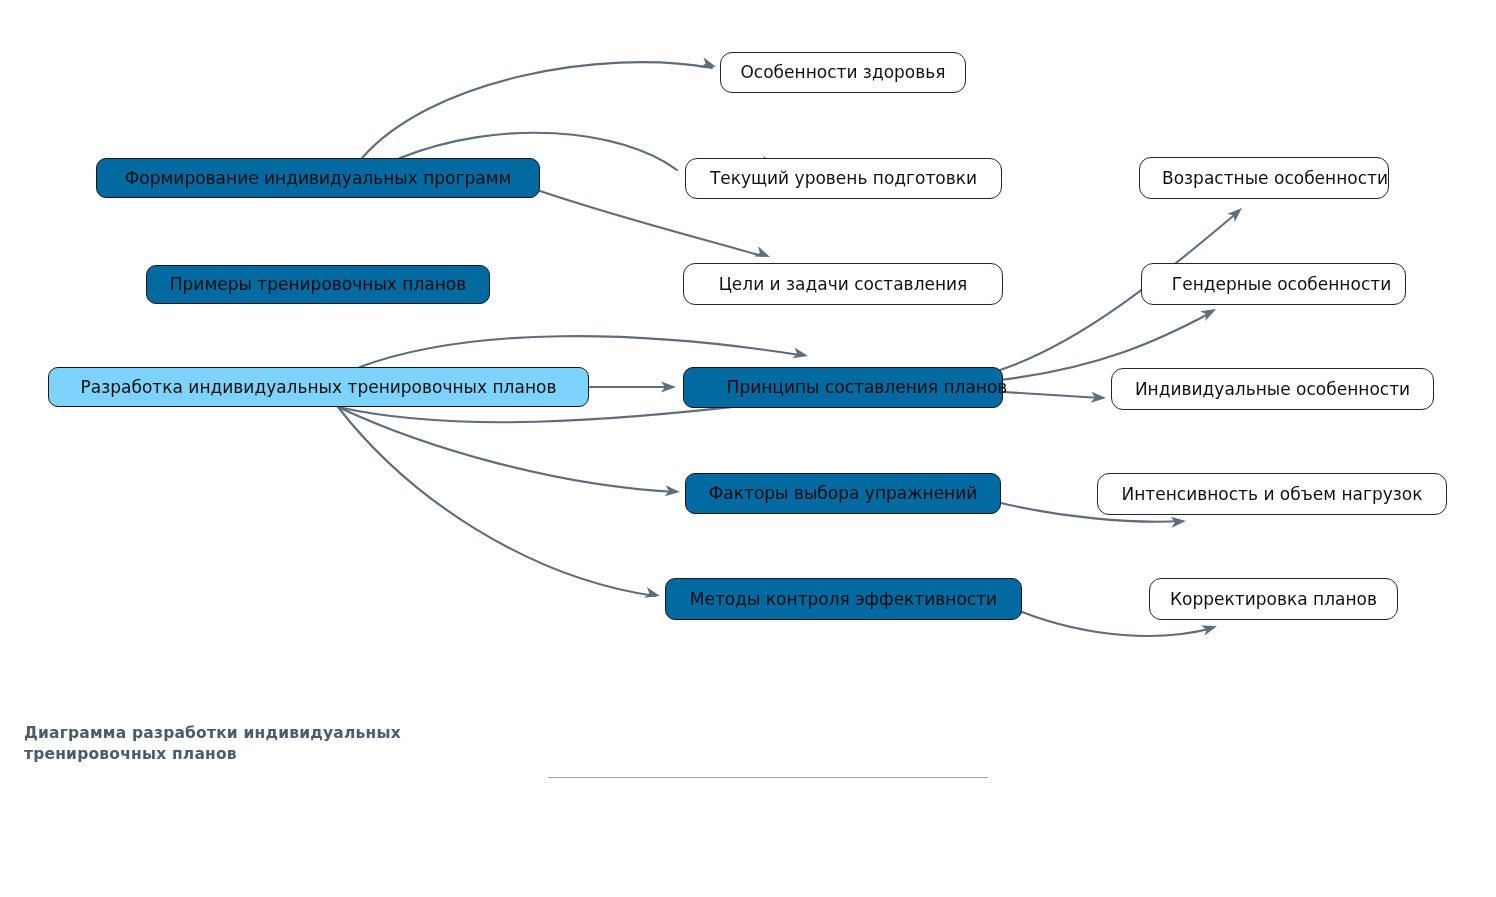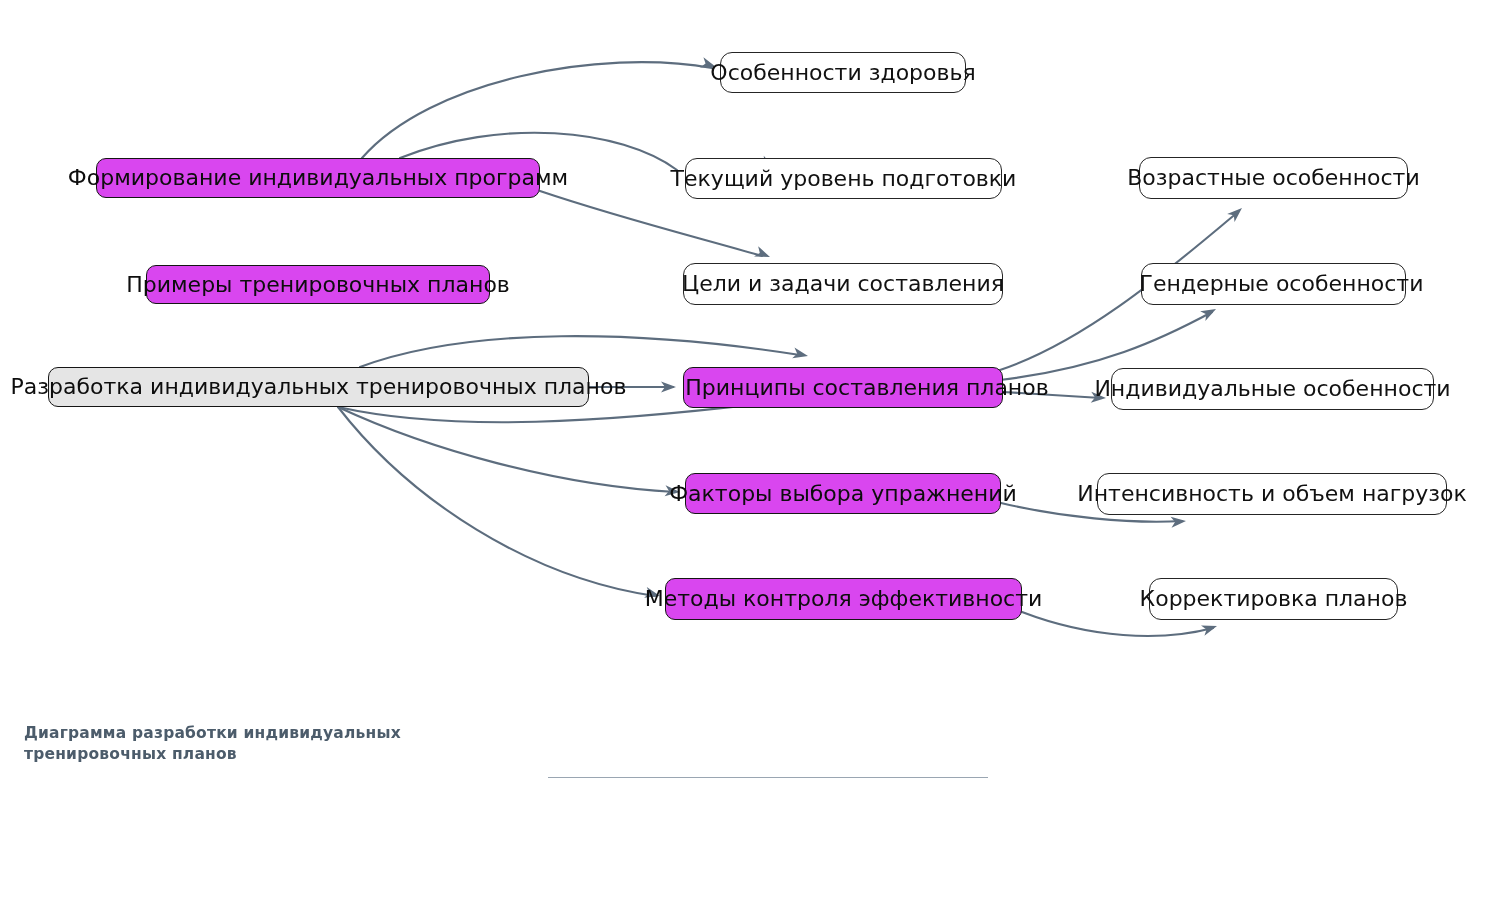--- a/index.html
+++ b/index.html
@@ -25,38 +25,38 @@
     height: 897px;
   }
   .node {
     position: absolute;
     box-sizing: border-box;
     display: flex;
     align-items: center;
     justify-content: center;
     border-radius: 10px;
     border: 1.6px solid #1a1a1a;
-    font-size: 22px;
+    font-size: 17px;
     line-height: 1;
     color: #111111;
     white-space: nowrap;
     z-index: 5;
   }
   .node.plain {
     background: #ffffff;
     border-color: #252525;
     border-radius: 12px;
   }
   .node.accent {
-    background: #d946ef;
+    background: #0369a1;
     border-color: #151515;
     color: #0d0d0d;
   }
   .node.root {
-    background: #e5e5e5;
+    background: #7dd3fc;
     border-color: #151515;
     color: #0d0d0d;
   }
   .footer {
     position: absolute;
     left: 0;
     width: 1496px;
     text-align: left;
     padding-left: 24px;
   }
@@ -143,21 +143,21 @@
       </div>
       <div class="node accent" style="left: 683px; top: 367px; width: 320px; height: 41px; padding-left: 48px;">
         <span>Принципы составления планов</span>
       </div>
       <div class="node accent" style="left: 685px; top: 473px; width: 316px; height: 41px;">
         <span>Факторы выбора упражнений</span>
       </div>
       <div class="node accent" style="left: 665px; top: 578px; width: 357px; height: 42px;">
         <span>Методы контроля эффективности</span>
       </div>
-      <div class="node plain" style="left: 1139px; top: 157px; width: 269px; height: 42px;">
+      <div class="node plain" style="left: 1139px; top: 157px; width: 250px; height: 42px; justify-content: flex-end;">
         <span>Возрастные особенности</span>
       </div>
       <div class="node plain" style="left: 1141px; top: 263px; width: 265px; height: 42px; padding-left: 16px;">
         <span>Гендерные особенности</span>
       </div>
       <div class="node plain" style="left: 1111px; top: 368px; width: 323px; height: 42px;">
         <span>Индивидуальные особенности</span>
       </div>
       <div class="node plain" style="left: 1097px; top: 473px; width: 350px; height: 42px;">
         <span>Интенсивность и объем нагрузок</span>

